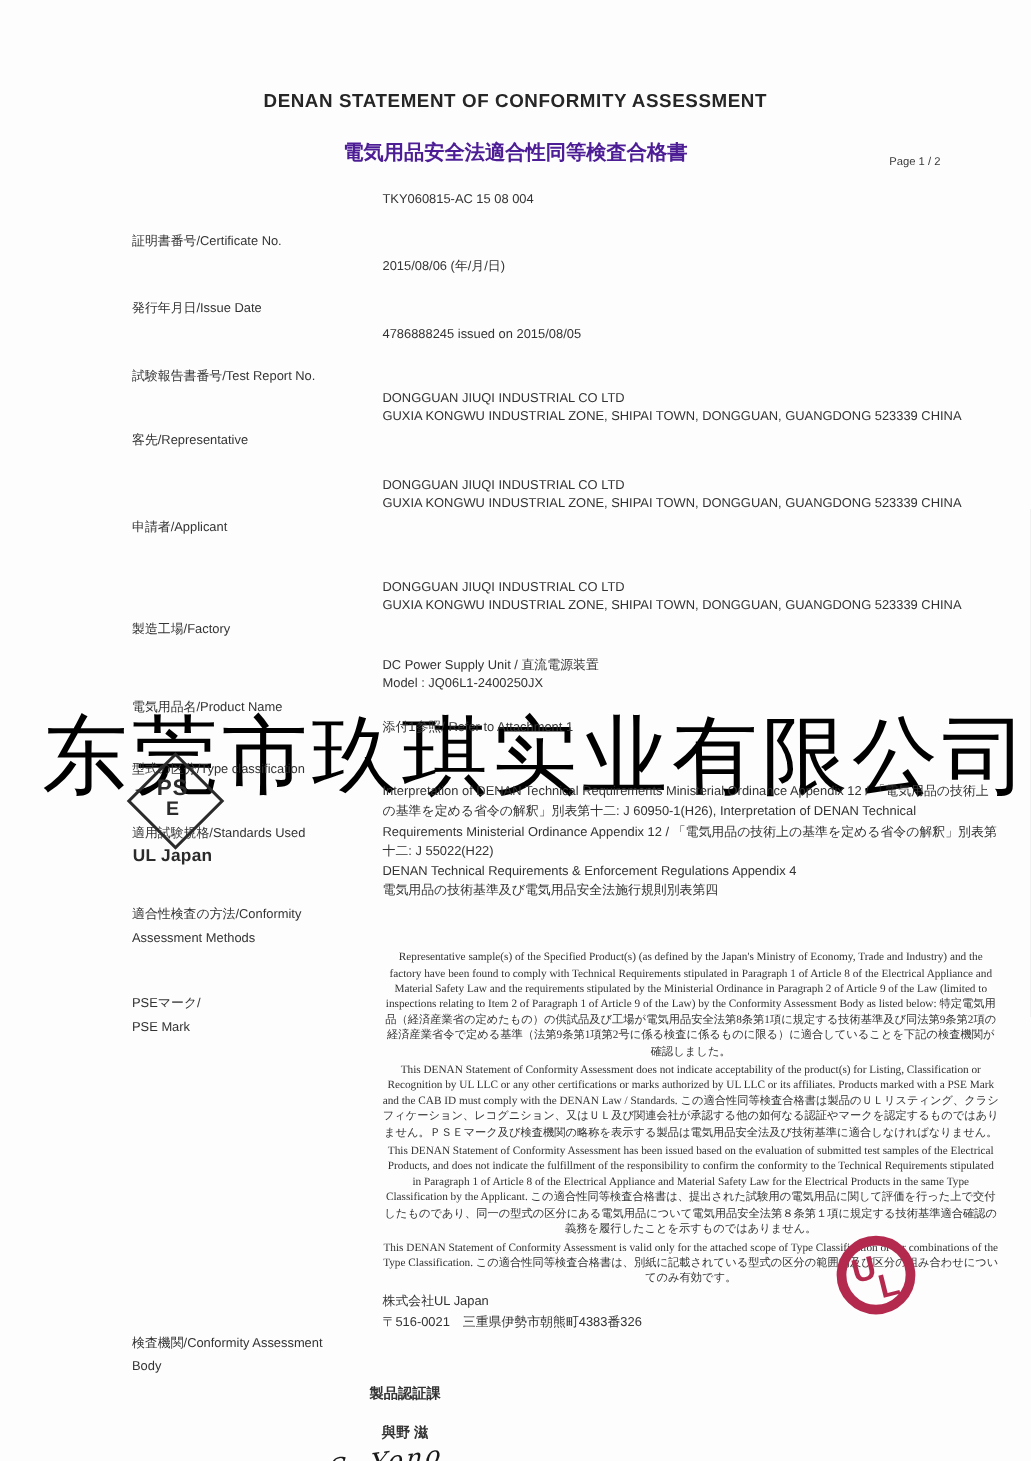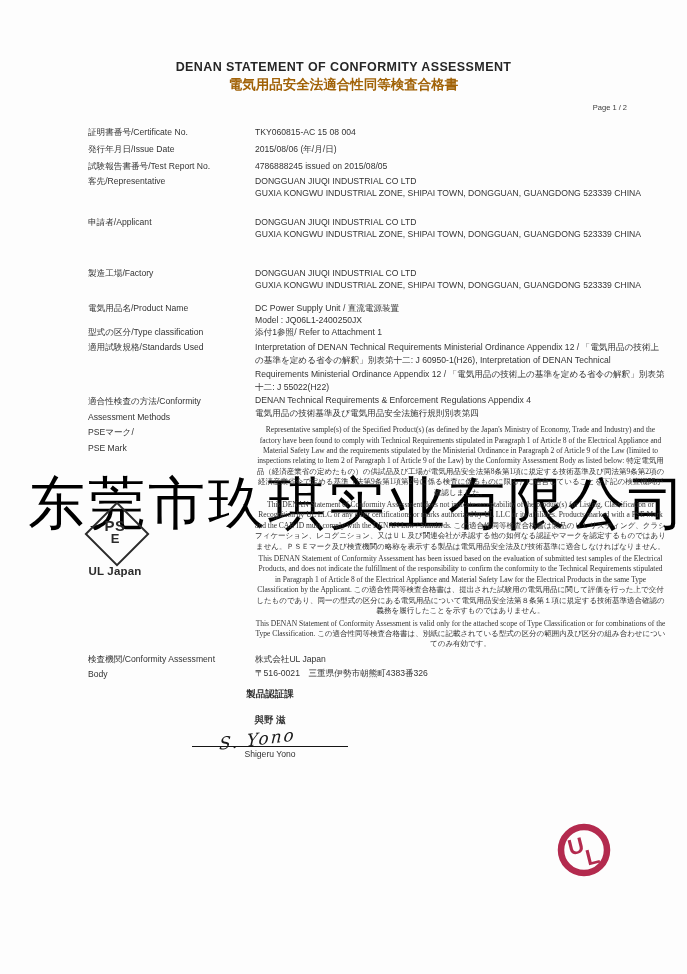--- a/index.html
+++ b/index.html
@@ -10,26 +10,26 @@
   }
   
   .watermark{
     position:absolute;top:466px;left:28px;width:655px;z-index:0;
     font-size:57px;letter-spacing:3px;white-space:nowrap;
     color:#000000;font-family:"DejaVu Sans",sans-serif;font-weight:400;
   }
   
   .hdr{position:absolute;top:60px;left:0;right:0;text-align:center;z-index:1;}
   .title{font-size:12.5px;font-weight:bold;letter-spacing:.4px;color:#262626;}
-  .subtitle{font-size:13.5px;font-weight:bold;margin-top:2px;color:#a16207;}
+  .subtitle{font-size:13.5px;font-weight:bold;margin-top:19px;color:#4c1d95;}
   .page-num{position:absolute;top:103px;right:60px;font-size:7.5px;color:#3a3a3a;z-index:1;}
   
   .body{position:absolute;top:124px;left:88px;width:578px;z-index:1;}
   .frow{display:grid;grid-template-columns:167px 1fr;}
-  .flabel{font-size:8.6px;line-height:13px;white-space:pre-line;color:#333;}
+  .flabel{font-size:8.6px;line-height:13px;white-space:pre-line;color:#333;margin-top:28px;}
   .flabel.sp{line-height:15.5px;}
   .fvalue{font-size:8.6px;line-height:12px;white-space:pre-line;color:#333;}
   .fvalue.std{line-height:13.3px;}
   .fvalue.mth{line-height:12.5px;}
   .para{font-size:7.5px;line-height:10.4px;color:#333;text-align:center;font-family:Liberation Serif, serif;}
   .mt2{margin-top:2px}.mt4{margin-top:4px}.mt11{margin-top:11px}
   .mt17{margin-top:17px}.mt27{margin-top:27px}
   
   .pse-logo{position:absolute;left:84px;top:502px;width:62px;text-align:center;z-index:1;}
   .pse-diamond{position:relative;width:60px;height:60px;margin:0 auto;}

